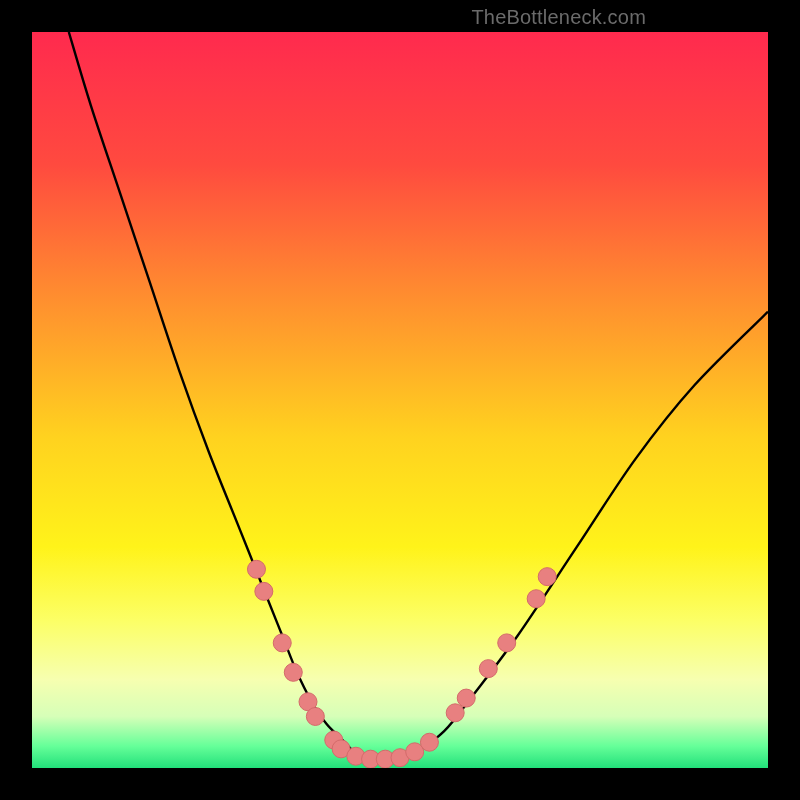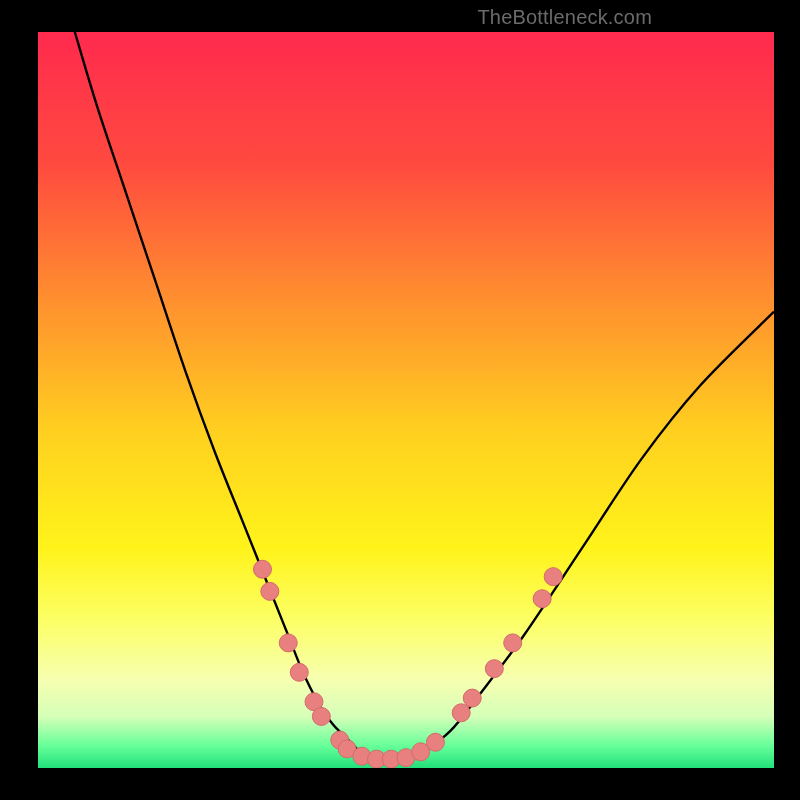--- a/index.html
+++ b/index.html
@@ -9,21 +9,20 @@
     height: 800px;
     overflow: hidden;
     background: #000;
     font-family: Arial, Helvetica, sans-serif;
   }
   .frame {
     position: relative;
     width: 680px;
     height: 800px;
     background: #000;
-    margin-left: 6px;
   }
   .plot-area {
     position: absolute;
     left: 32px;
     top: 32px;
     width: 736px;
     height: 736px;
     overflow: hidden;
   }
   .gradient-bg {

